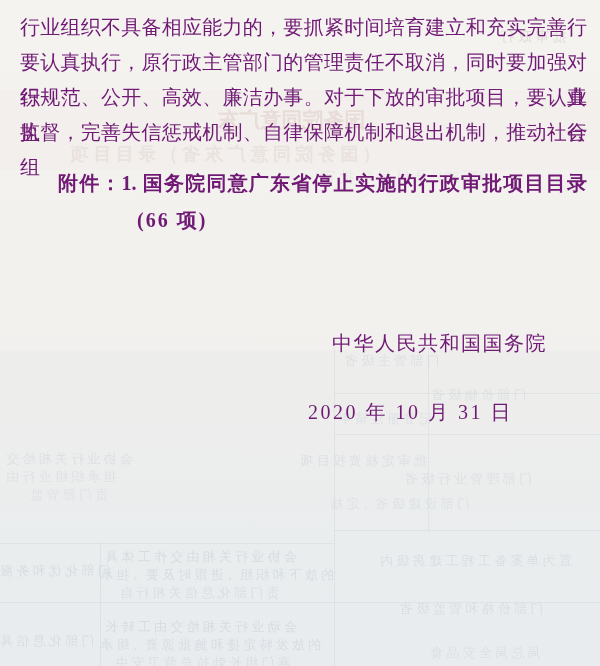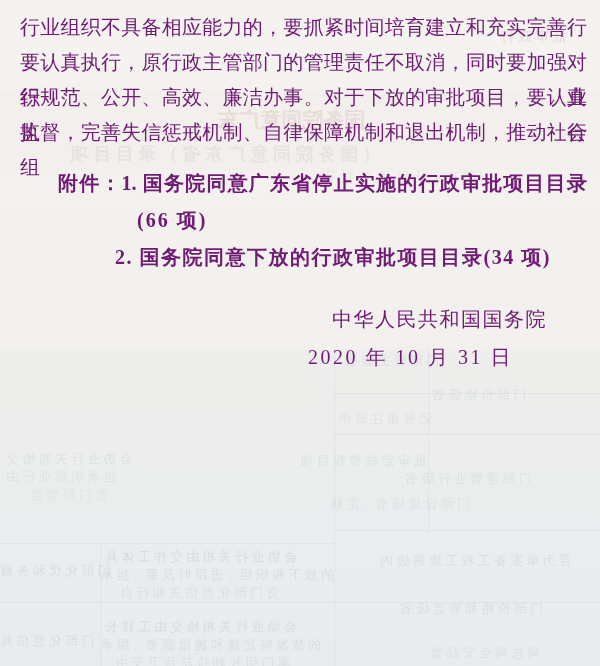--- a/index.html
+++ b/index.html
@@ -28,21 +28,21 @@
     height:35px;line-height:35px;white-space:nowrap;
     letter-spacing:1px;
   }
   .j{white-space:normal;text-align:justify;text-align-last:justify;letter-spacing:0;}
   .indent{text-indent:42px;}
   .attach{margin-top:15px;font-weight:bold;}
   .attach .line{height:37px;line-height:37px;}
   .a1{margin-left:38px;}
   .a2{margin-left:117px;text-align:left;text-align-last:left;letter-spacing:2px;}
   .a3{margin-left:95px;letter-spacing:1.5px;}
-  .sig{margin-top:24px;display:flex;flex-direction:column;align-items:flex-end;}
+  .sig{margin-top:85px;display:flex;flex-direction:column;align-items:flex-end;gap:31px;}
   .sig-org{height:38px;line-height:38px;margin-right:40px;letter-spacing:1.5px;}
   .sig-date{height:39px;line-height:39px;margin-right:74px;letter-spacing:2.5px;}
 </style>
 </head>
 <body>
 
 <div class="page">
 
   <div class="bleed-layer" id="bleed">
       <div class="rule" style="left: 334px; top: 348px; width: 1px; height: 318px; background: rgba(172, 190, 206, 0.22);"></div>
@@ -87,21 +87,20 @@
       <div class="line j">行业组织不具备相应能力的，要抓紧时间培育建立和充实完善行</div>
       <div class="line j">要认真执行，原行政主管部门的管理责任不取消，同时要加强对行业</div>
       <div class="line j">织规范、公开、高效、廉洁办事。对于下放的审批项目，要认真执行</div>
       <div class="line j">监督，完善失信惩戒机制、自律保障机制和退出机制，推动社会组</div>
     </div>
 
 
     <div class="attach">
       <div class="line j a1">附件：1. 国务院同意广东省停止实施的行政审批项目目录</div>
       <div class="line a2">(66 项)</div>
-      <div class="line a3">2. 国务院同意下放的行政审批项目目录(34 项)</div>
     </div>
 
     <div class="sig">
       <div class="sig-org">中华人民共和国国务院</div>
       <div class="sig-date">2020 年 10 月 31 日</div>
     </div>
 
   </div>
 </div>
 

